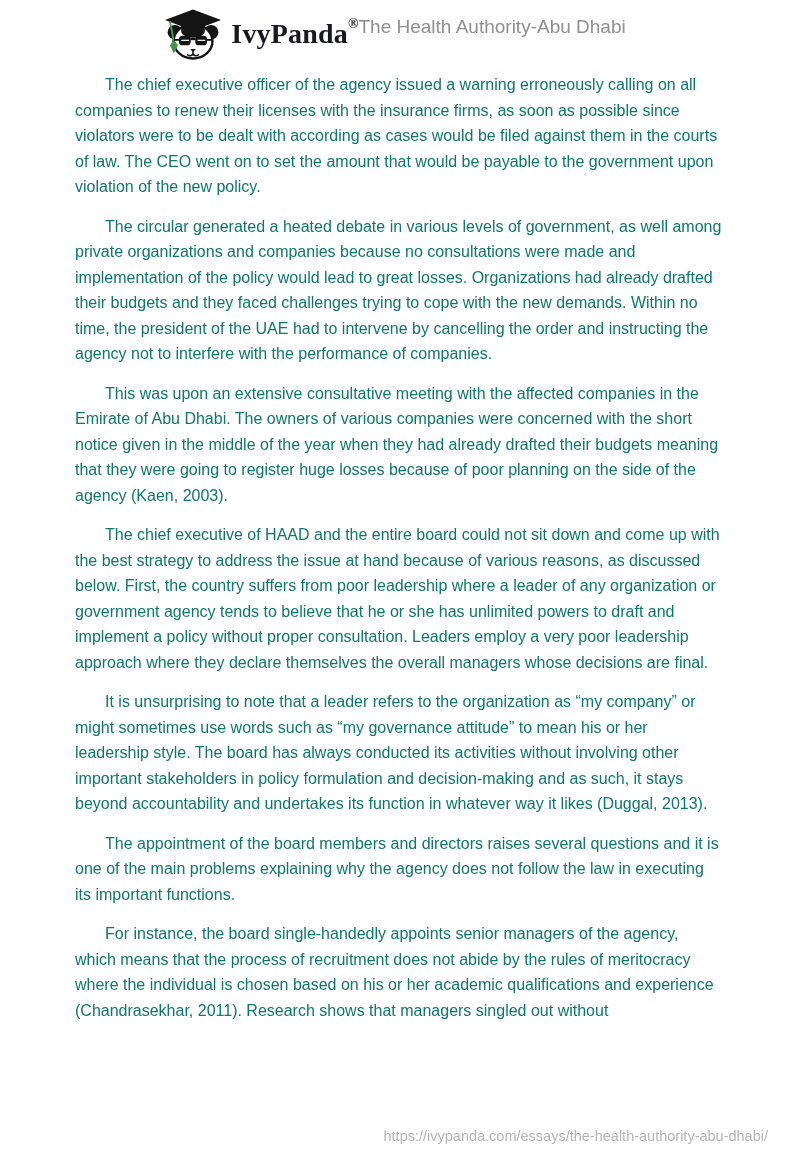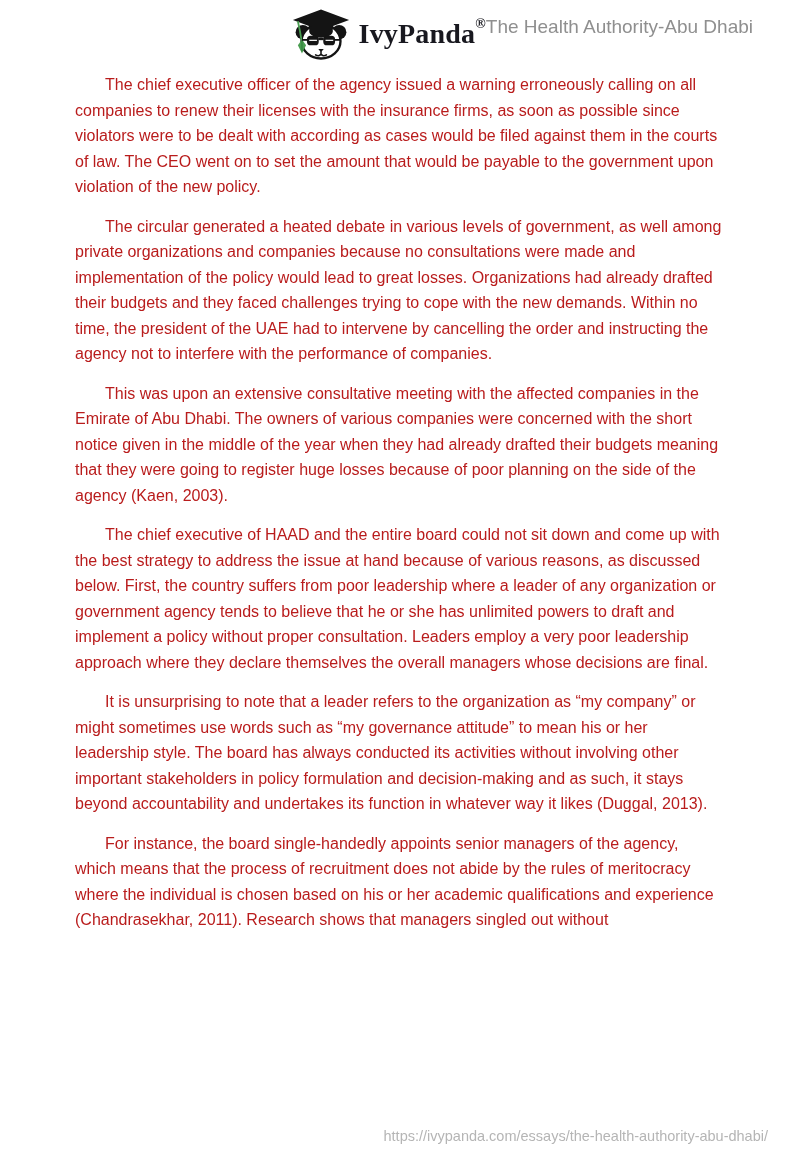--- a/index.html
+++ b/index.html
@@ -9,24 +9,24 @@
     width: 800px;
     height: 1160px;
     background: #ffffff;
     font-family: "Liberation Sans", sans-serif;
     overflow: hidden;
   }
   .header {
     position: absolute;
     top: 6px;
     left: 14px;
-    right: 47px;
+    right: 24px;
     height: 56px;
     display: flex;
-    justify-content: flex-end;
+    justify-content: center;
     align-items: flex-start;
   }
   .brand {
     display: flex;
     align-items: center;
     gap: 9px;
   }
   .brand-logo { display: block; }
   .brand-name {
     font-family: "Liberation Serif", serif;
@@ -52,21 +52,21 @@
   }
   .content {
     position: absolute;
     top: 72px;
     left: 75px;
     width: 648px;
   }
   .content p {
     font-size: 16px;
     line-height: 25.5px;
-    color: #b91c1c;
+    color: #0f766e;
     text-indent: 30px;
     margin-bottom: 14px;
     text-align: left;
   }
   .footer {
     position: absolute;
     right: 32px;
     bottom: 16px;
     font-size: 14.5px;
     color: #b5b5b5;
@@ -113,20 +113,21 @@
     </div>
     <div class="running-title">The Health Authority-Abu Dhabi</div>
   </div>
 
   <div class="content">
     <p>The chief executive officer of the agency issued a warning erroneously calling on all companies to renew their licenses with the insurance firms, as soon as possible since violators were to be dealt with according as cases would be filed against them in the courts of law. The CEO went on to set the amount that would be payable to the government upon violation of the new policy.</p>
     <p>The circular generated a heated debate in various levels of government, as well among private organizations and companies because no consultations were made and implementation of the policy would lead to great losses. Organizations had already drafted their budgets and they faced challenges trying to cope with the new demands. Within no time, the president of the UAE had to intervene by cancelling the order and instructing the agency not to interfere with the performance of companies.</p>
     <p>This was upon an extensive consultative meeting with the affected companies in the Emirate of Abu Dhabi. The owners of various companies were concerned with the short notice given in the middle of the year when they had already drafted their budgets meaning that they were going to register huge losses because of poor planning on the side of the agency (Kaen, 2003).</p>
     <p>The chief executive of HAAD and the entire board could not sit down and come up with the best strategy to address the issue at hand because of various reasons, as discussed below. First, the country suffers from poor leadership where a leader of any organization or government agency tends to believe that he or she has unlimited powers to draft and implement a policy without proper consultation. Leaders employ a very poor leadership approach where they declare themselves the overall managers whose decisions are final.</p>
     <p>It is unsurprising to note that a leader refers to the organization as “my company” or might sometimes use words such as “my governance attitude” to mean his or her leadership style. The board has always conducted its activities without involving other important stakeholders in policy formulation and decision-making and as such, it stays beyond accountability and undertakes its function in whatever way it likes (Duggal, 2013).</p>
+    <p>The appointment of the board members and directors raises several questions and it is one of the main problems explaining why the agency does not follow the law in executing its important functions.</p>
     <p>For instance, the board single-handedly appoints senior managers of the agency, which means that the process of recruitment does not abide by the rules of meritocracy where the individual is chosen based on his or her academic qualifications and experience (Chandrasekhar, 2011). Research shows that managers singled out without</p>
   </div>
 
   <div class="footer">
     <span>https://ivypanda.com/essays/the-health-authority-abu-dhabi/</span>
   </div>
 
 </div>
 
 </body></html>

